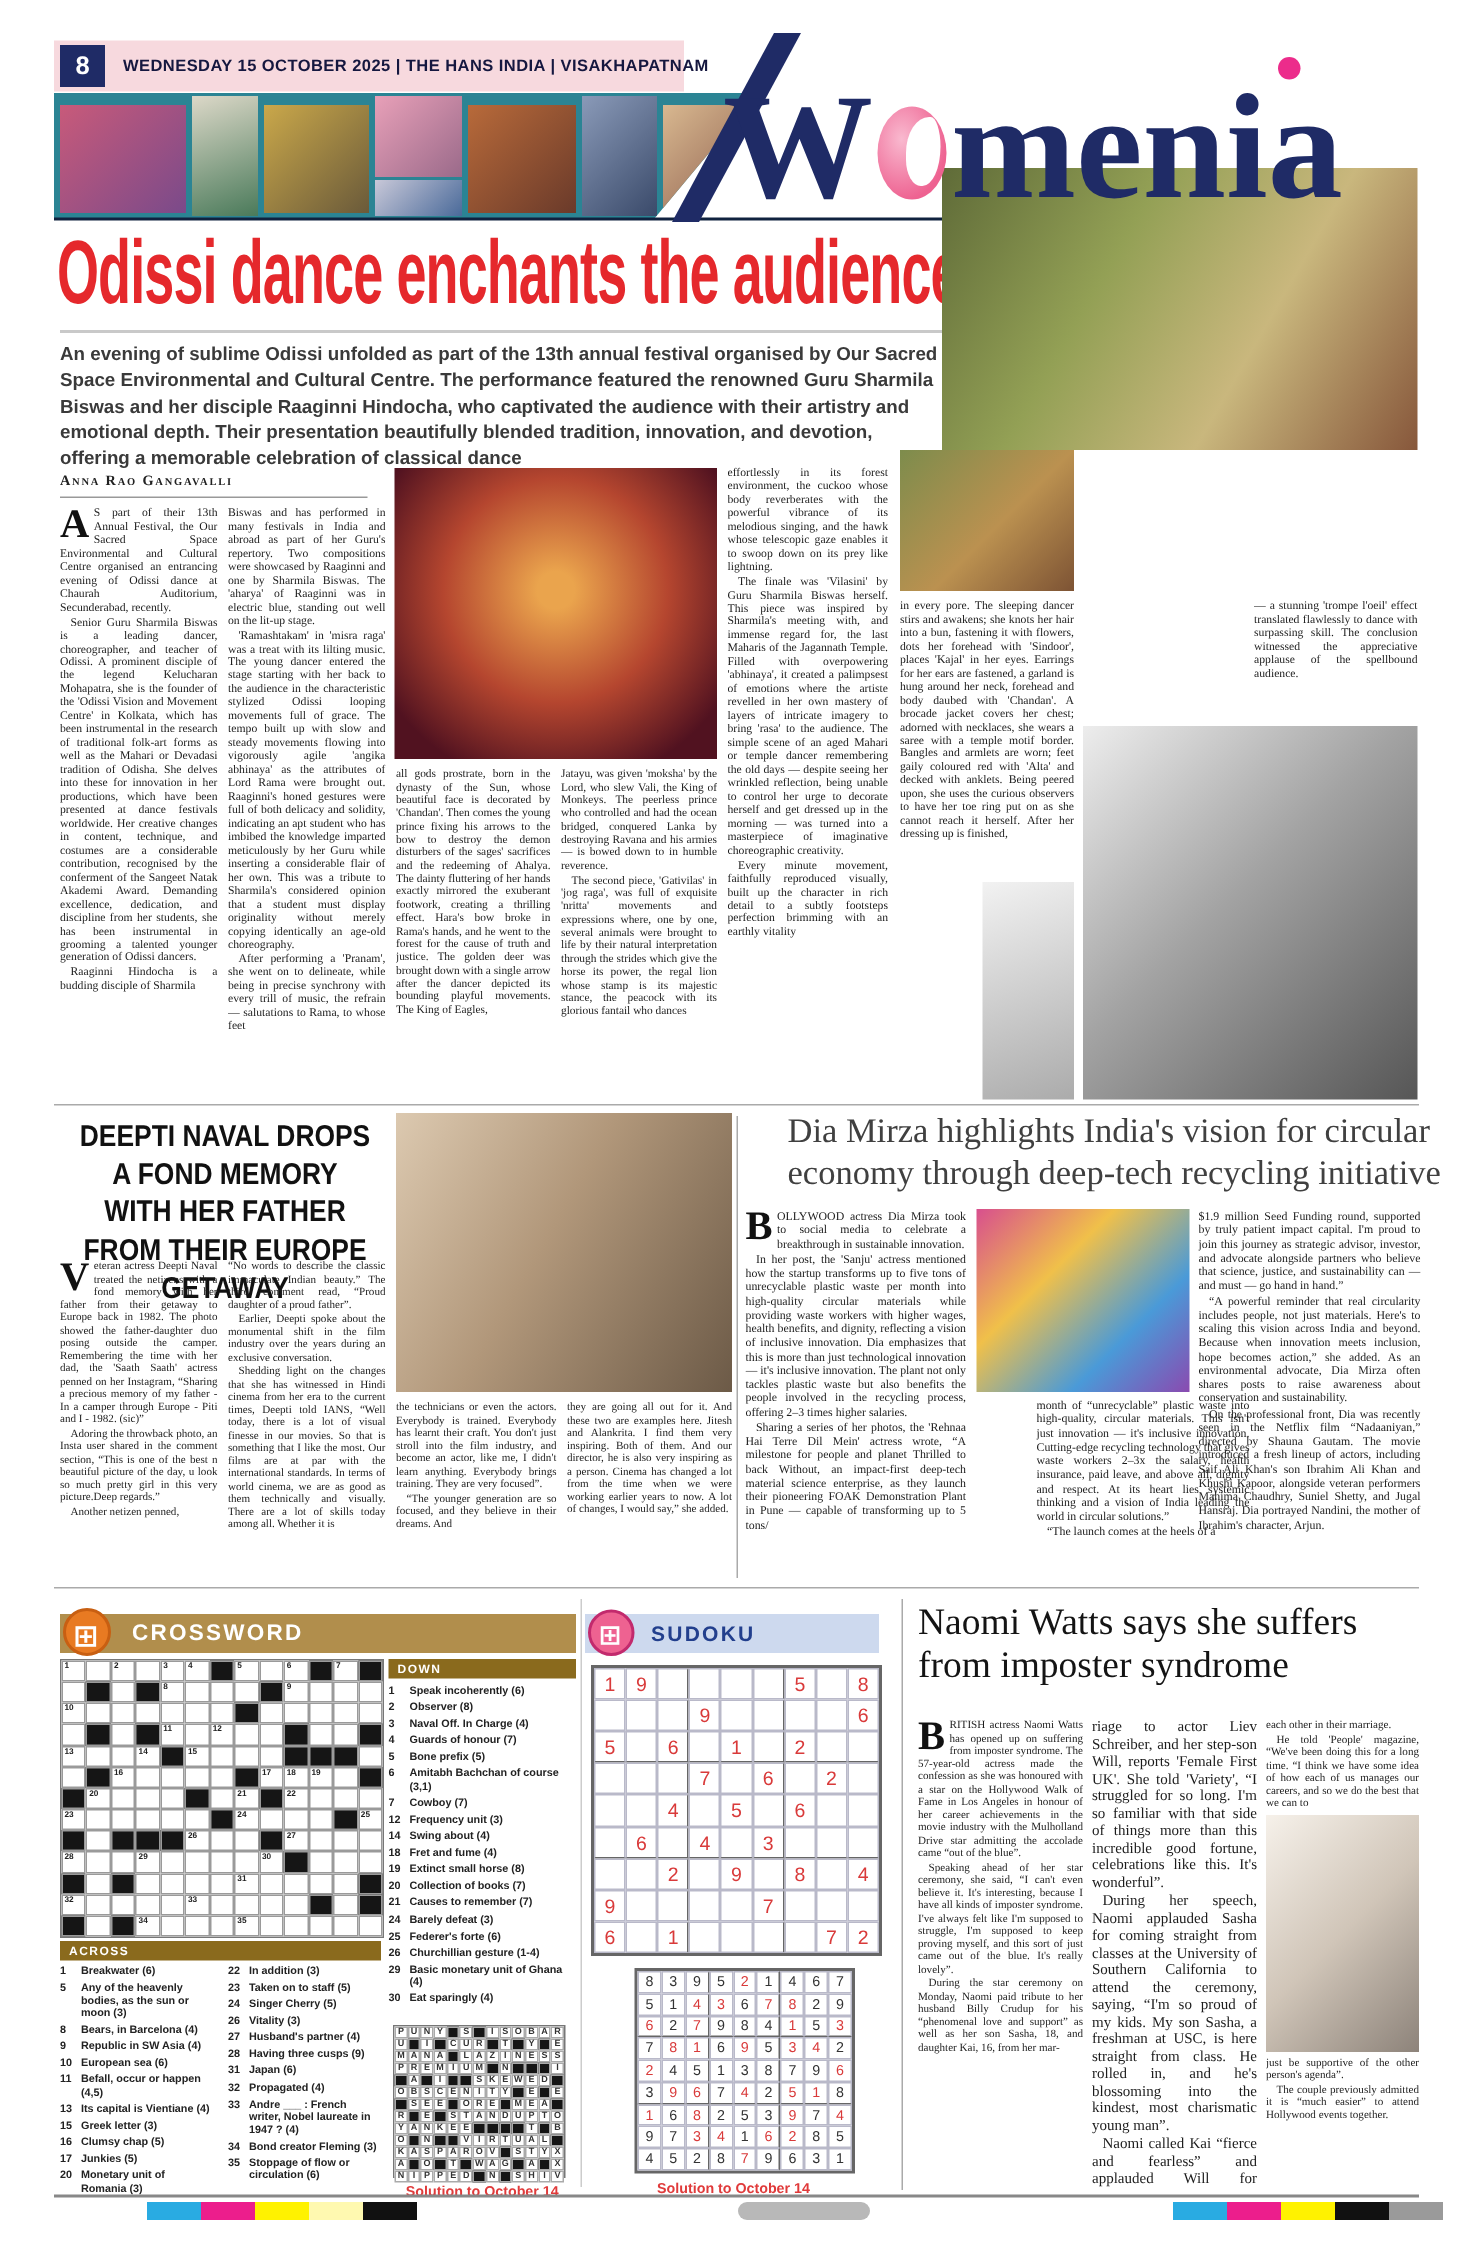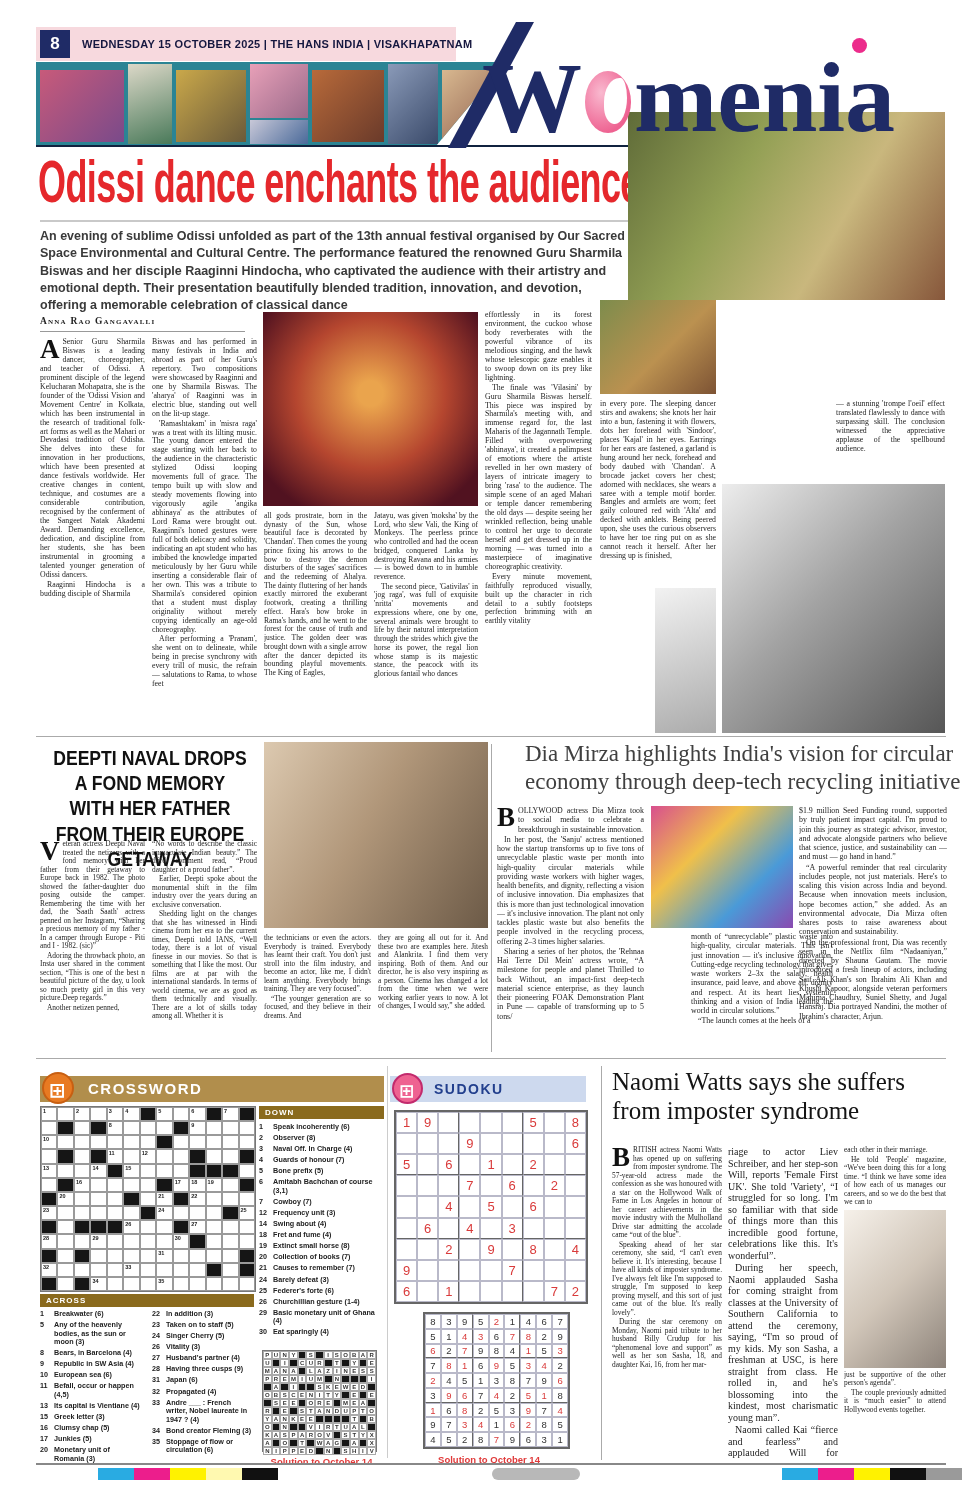--- a/index.html
+++ b/index.html
@@ -135,20 +135,21 @@
   <div class="byline">Anna Rao Gangavalli</div>
 
   <div class="ph ph-center"></div>
   <div class="ph ph-crouch"></div>
   <div class="ph ph-portrait"></div>
   <div class="ph ph-hand"></div>
 
   <div class="bodycol lc1">
       <span class="dropcap">A</span>
       <div>
+        <p>S part of their 13th Annual Festival, the Our Sacred Space Environmental and Cultural Centre organised an entrancing evening of Odissi dance at Chaurah Auditorium, Secunderabad, recently.</p>
         <p>Senior Guru Sharmila Biswas is a leading dancer, choreographer, and teacher of Odissi. A prominent disciple of the legend Kelucharan Mohapatra, she is the founder of the 'Odissi Vision and Movement Centre' in Kolkata, which has been instrumental in the research of traditional folk-art forms as well as the Mahari or Devadasi tradition of Odisha. She delves into these for innovation in her productions, which have been presented at dance festivals worldwide. Her creative changes in content, technique, and costumes are a considerable contribution, recognised by the conferment of the Sangeet Natak Akademi Award. Demanding excellence, dedication, and discipline from her students, she has been instrumental in grooming a talented younger generation of Odissi dancers.</p>
         <p>Raaginni Hindocha is a budding disciple of Sharmila</p>
       </div>
     </div>
   <div class="bodycol lc2">
       <p>Biswas and has performed in many festivals in India and abroad as part of her Guru's repertory. Two compositions were showcased by Raaginni and one by Sharmila Biswas. The 'aharya' of Raaginni was in electric blue, standing out well on the lit-up stage.</p>
       <p>'Ramashtakam' in 'misra raga' was a treat with its lilting music. The young dancer entered the stage starting with her back to the audience in the characteristic stylized Odissi looping movements full of grace. The tempo built up with slow and steady movements flowing into vigorously agile 'angika abhinaya' as the attributes of Lord Rama were brought out. Raaginni's honed gestures were full of both delicacy and solidity, indicating an apt student who has imbibed the knowledge imparted meticulously by her Guru while inserting a considerable flair of her own. This was a tribute to Sharmila's considered opinion that a student must display originality without merely copying identically an age-old choreography.</p>
       <p>After performing a 'Pranam', she went on to delineate, while being in precise synchrony with every trill of music, the refrain — salutations to Rama, to whose feet</p>
     </div>
   <div class="bodycol lc3">

